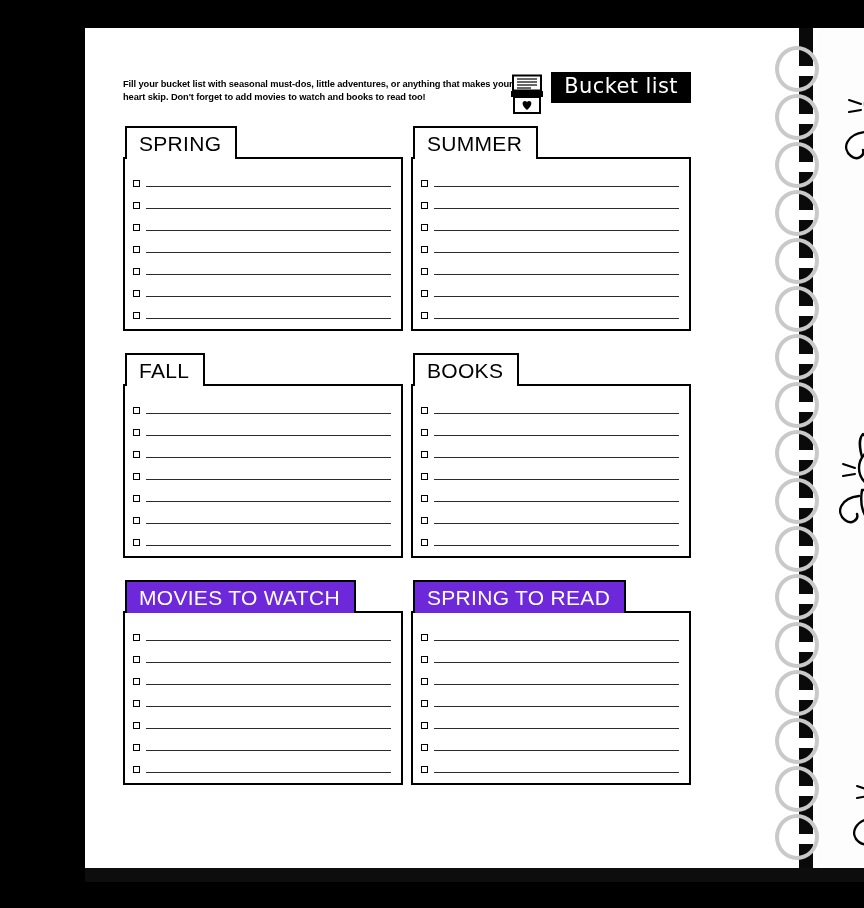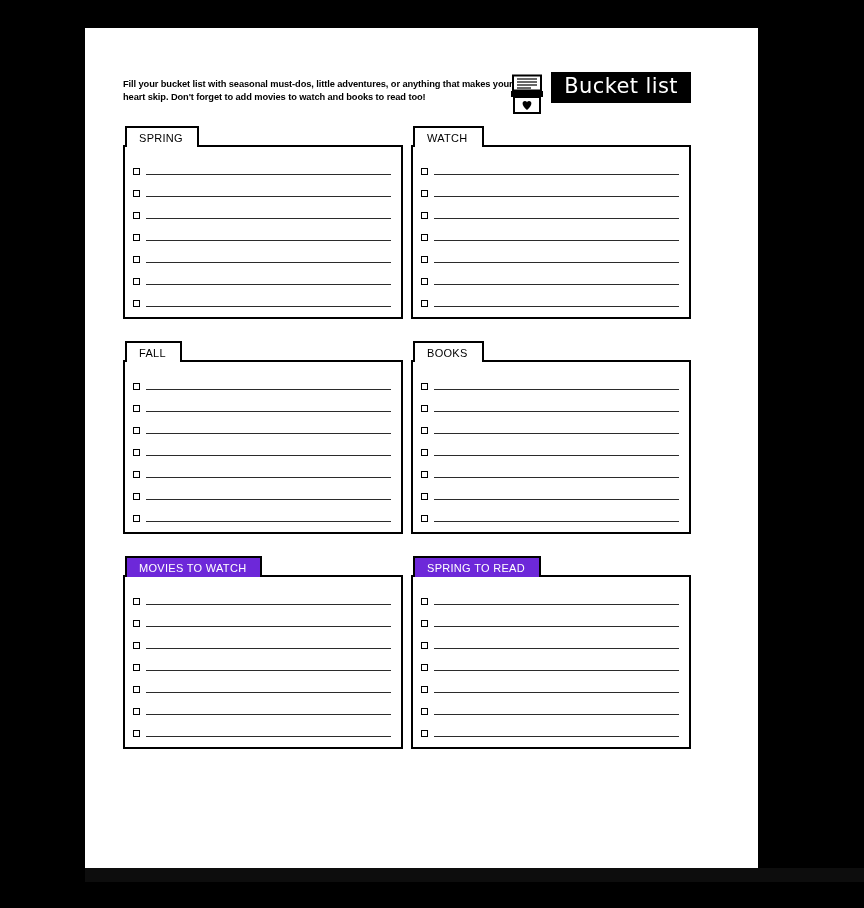--- a/index.html
+++ b/index.html
@@ -11,21 +11,21 @@
     font-family: "Liberation Sans", sans-serif;
     overflow: hidden;
     position: relative;
   }
 
   
   #planner-page {
     position: absolute;
     left: 85px;
     top: 28px;
-    width: 673px;
+    width: 779px;
     height: 840px;
     background: #ffffff;
     overflow: hidden;
   }
 
   
   #content-area {
     position: absolute;
     left: 0;
     top: 0;
@@ -86,21 +86,21 @@
     row-gap: 22px;
   }
 
   .section { position: relative; }
 
   .section-tab {
     display: inline-block;
     border: 2px solid #000;
     border-bottom: none;
     padding: 4px 14px 3px 12px;
-    font-size: 11px;
+    font-size: 21px;
     letter-spacing: 0.3px;
     background: #fff;
     position: relative;
     z-index: 3;
     margin-left: 2px;
   }
   .section-tab.filled {
     background: #6d28d9;
     color: #fff;
     border-color: #000;
@@ -273,21 +273,21 @@
               <span class="rule"></span>
             </div>
           <div class="line-row">
               <span class="checkbox"></span>
               <span class="rule"></span>
             </div>
         </div>
       </div>
 
       <div class="section">
-        <div class="section-tab">WATCH</div>
+        <div class="section-tab">SUMMER</div>
         <div class="section-box">
           <div class="line-row">
               <span class="checkbox"></span>
               <span class="rule"></span>
             </div>
           <div class="line-row">
               <span class="checkbox"></span>
               <span class="rule"></span>
             </div>
           <div class="line-row">

